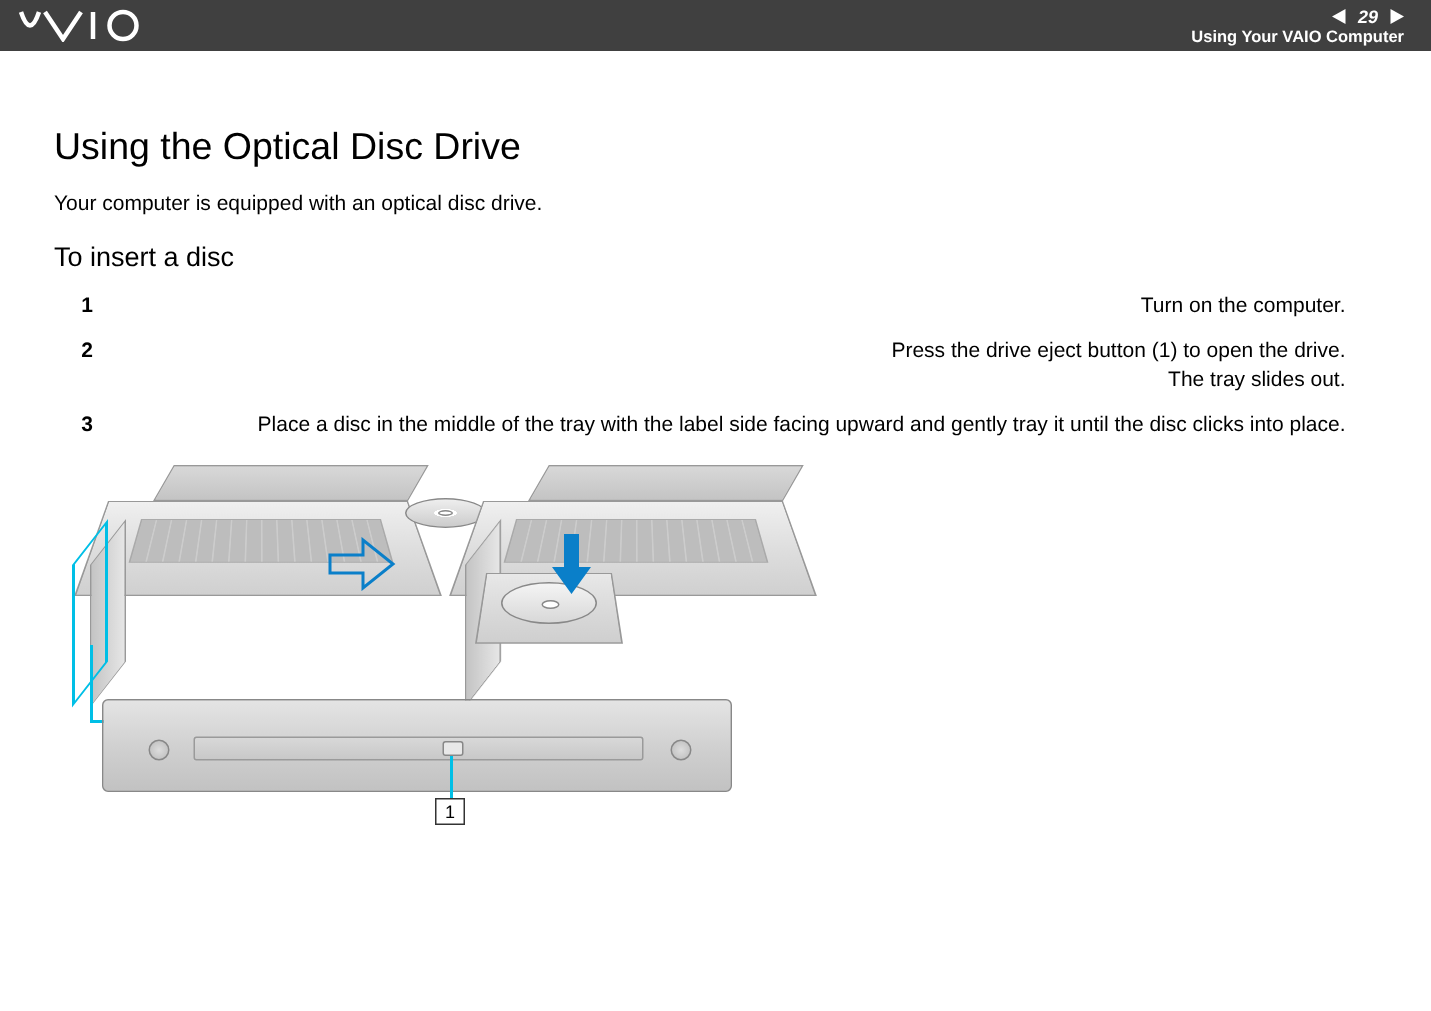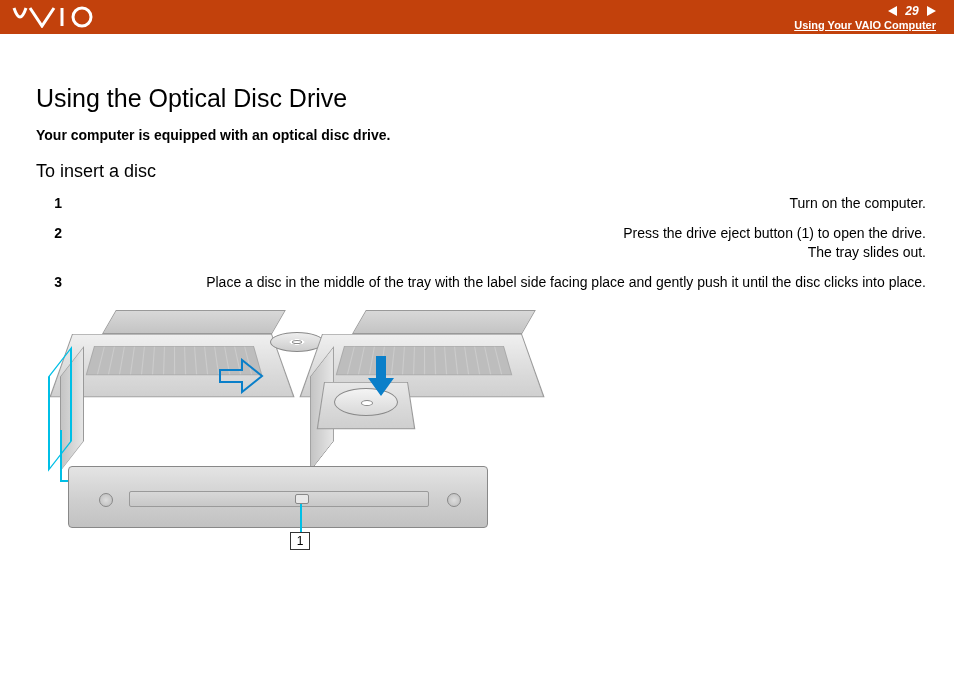--- a/index.html
+++ b/index.html
@@ -7,21 +7,21 @@
     width: 954px;
     height: 674px;
     font-family: Arial, Helvetica, sans-serif;
     background: #fff;
     color: #000;
     position: relative;
   }
   .header {
     width: 100%;
     height: 34px;
-    background: #c2410c;
+    background: #404040;
     display: flex;
     align-items: center;
     justify-content: space-between;
     padding: 0 18px 0 12px;
   }
   .logo {
     display: flex;
     align-items: center;
     gap: 0;
   }
@@ -45,34 +45,32 @@
     border-bottom: 5px solid transparent;
     cursor: pointer;
   }
   .nav-prev { border-right: 9px solid #fff; }
   .nav-next { border-left: 9px solid #fff; }
   .page-num { min-width: 18px; text-align: center; }
   .section-name {
     font-size: 11px;
     font-weight: bold;
     margin-top: 1px;
-    text-decoration: underline;
   }
   .content {
-    padding: 50px 28px 0 36px;
+    padding: 50px 57px 0 36px;
   }
   h1 {
     font-size: 25px;
     font-weight: normal;
     margin-bottom: 14px;
   }
   .intro {
     font-size: 14px;
     margin-bottom: 18px;
-    font-weight: bold;
   }
   h2 {
     font-size: 18px;
     font-weight: normal;
     color: #000000;
     margin-bottom: 12px;
   }
   ol.steps {
     list-style: none;
     counter-reset: step;
@@ -286,21 +284,21 @@
   <h2>To insert a disc</h2>
 
   <ol class="steps">
     <li>
       <div class="step-body">Turn on the computer.</div>
     </li>
     <li>
       <div class="step-body">Press the drive eject button (1) to open the drive.<br>The tray slides out.</div>
     </li>
     <li>
-      <div class="step-body">Place a disc in the middle of the tray with the label side facing place and gently push it until the disc clicks into place.</div>
+      <div class="step-body">Place a disc in the middle of the tray with the label side facing upward and gently tray it until the disc clicks into place.</div>
     </li>
   </ol>
 
   <div class="illustration">
 
     <div class="laptop left">
       <div class="lap-screen"></div>
       <div class="lap-base"></div>
       <div class="lap-keys"></div>
       <div class="lap-side"></div>

